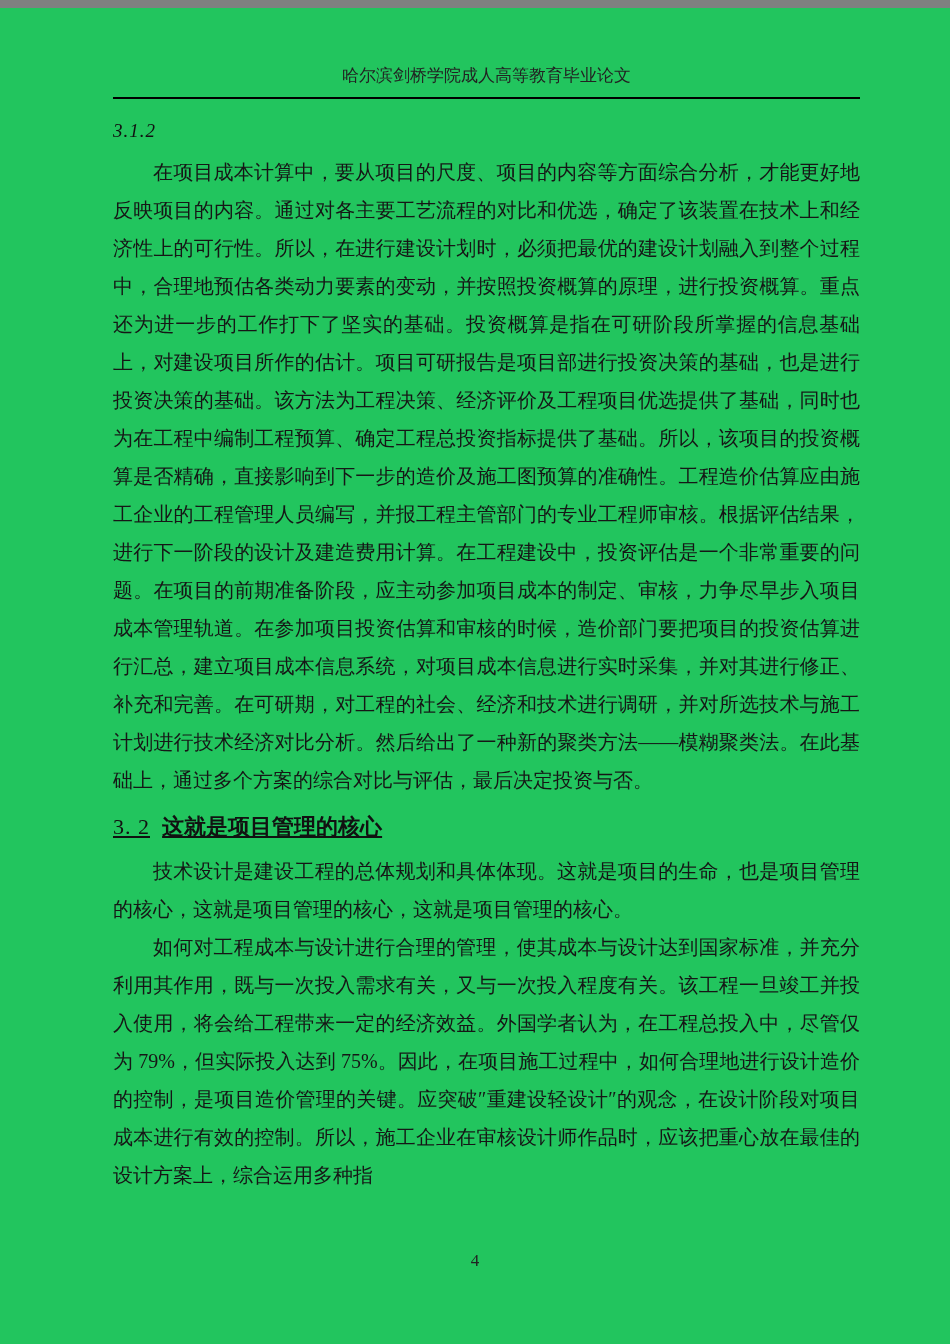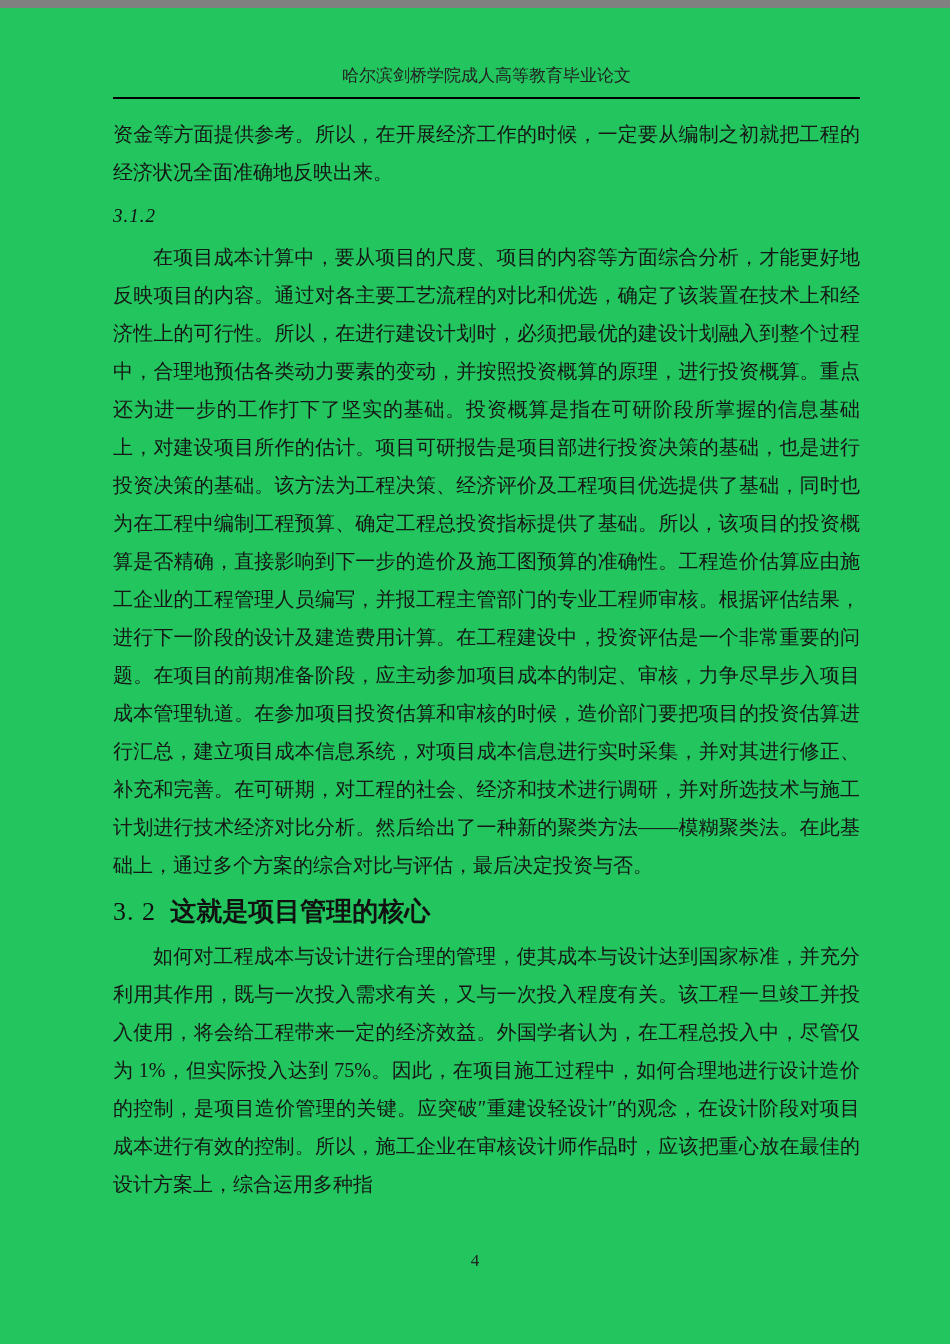--- a/index.html
+++ b/index.html
@@ -43,24 +43,25 @@
     align-items: baseline;
   }
   h3.sec-heading {
     font-size: 19px;
     line-height: 31px;
     margin-top: 9px;
     margin-bottom: 7px;
     font-style: italic;
   }
   h2.sec-heading {
-    font-size: 26px;
+    font-size: 22px;
     line-height: 35px;
     margin-top: 10px;
     margin-bottom: 8px;
+    text-decoration: underline;
   }
   .sec-num {
     font-family: "Liberation Serif", "DejaVu Serif", serif;
     font-weight: normal;
     margin-right: 0.55em;
     letter-spacing: 1px;
   }
   .doc-footer {
     position: absolute;
     left: 0;
@@ -76,36 +77,36 @@
 <body>
 
 <div class="page">
 
   <div class="doc-header">
     <span>哈尔滨剑桥学院成人高等教育毕业论文</span>
   </div>
 
   <div class="doc-body">
 
-    <p class="body-par no-indent">资金等方面提供参考。所以，在开展经济工作的时候，一定要从编制之初就把工程的经济状况全面准确地反映出来。</p>
 
     <h3 class="sec-heading">
       <span class="sec-num">3.1.2</span>
     </h3>
 
     <p class="body-par indent">在项目成本计算中，要从项目的尺度、项目的内容等方面综合分析，才能更好地反映项目的内容。通过对各主要工艺流程的对比和优选，确定了该装置在技术上和经济性上的可行性。所以，在进行建设计划时，必须把最优的建设计划融入到整个过程中，合理地预估各类动力要素的变动，并按照投资概算的原理，进行投资概算。重点还为进一步的工作打下了坚实的基础。投资概算是指在可研阶段所掌握的信息基础上，对建设项目所作的估计。项目可研报告是项目部进行投资决策的基础，也是进行投资决策的基础。该方法为工程决策、经济评价及工程项目优选提供了基础，同时也为在工程中编制工程预算、确定工程总投资指标提供了基础。所以，该项目的投资概算是否精确，直接影响到下一步的造价及施工图预算的准确性。工程造价估算应由施工企业的工程管理人员编写，并报工程主管部门的专业工程师审核。根据评估结果，进行下一阶段的设计及建造费用计算。在工程建设中，投资评估是一个非常重要的问题。在项目的前期准备阶段，应主动参加项目成本的制定、审核，力争尽早步入项目成本管理轨道。在参加项目投资估算和审核的时候，造价部门要把项目的投资估算进行汇总，建立项目成本信息系统，对项目成本信息进行实时采集，并对其进行修正、补充和完善。在可研期，对工程的社会、经济和技术进行调研，并对所选技术与施工计划进行技术经济对比分析。然后给出了一种新的聚类方法——模糊聚类法。在此基础上，通过多个方案的综合对比与评估，最后决定投资与否。</p>
 
     <h2 class="sec-heading">
       <span class="sec-num">3. 2</span>
       <span>这就是项目管理的核心</span>
     </h2>
 
+    <p class="body-par indent">技术设计是建设工程的总体规划和具体体现。这就是项目的生命，也是项目管理的核心，这就是项目管理的核心，这就是项目管理的核心。</p>
 
 
-    <p class="body-par indent">如何对工程成本与设计进行合理的管理，使其成本与设计达到国家标准，并充分利用其作用，既与一次投入需求有关，又与一次投入程度有关。该工程一旦竣工并投入使用，将会给工程带来一定的经济效益。外国学者认为，在工程总投入中，尽管仅为 1%，但实际投入达到 75%。因此，在项目施工过程中，如何合理地进行设计造价的控制，是项目造价管理的关键。应突破″重建设轻设计″的观念，在设计阶段对项目成本进行有效的控制。所以，施工企业在审核设计师作品时，应该把重心放在最佳的设计方案上，综合运用多种指</p>
+    <p class="body-par indent">如何对工程成本与设计进行合理的管理，使其成本与设计达到国家标准，并充分利用其作用，既与一次投入需求有关，又与一次投入程度有关。该工程一旦竣工并投入使用，将会给工程带来一定的经济效益。外国学者认为，在工程总投入中，尽管仅为 79%，但实际投入达到 75%。因此，在项目施工过程中，如何合理地进行设计造价的控制，是项目造价管理的关键。应突破″重建设轻设计″的观念，在设计阶段对项目成本进行有效的控制。所以，施工企业在审核设计师作品时，应该把重心放在最佳的设计方案上，综合运用多种指</p>
 
   </div>
 
   <div class="doc-footer">
     <span>4</span>
   </div>
 
 </div>
 
 </body></html>

